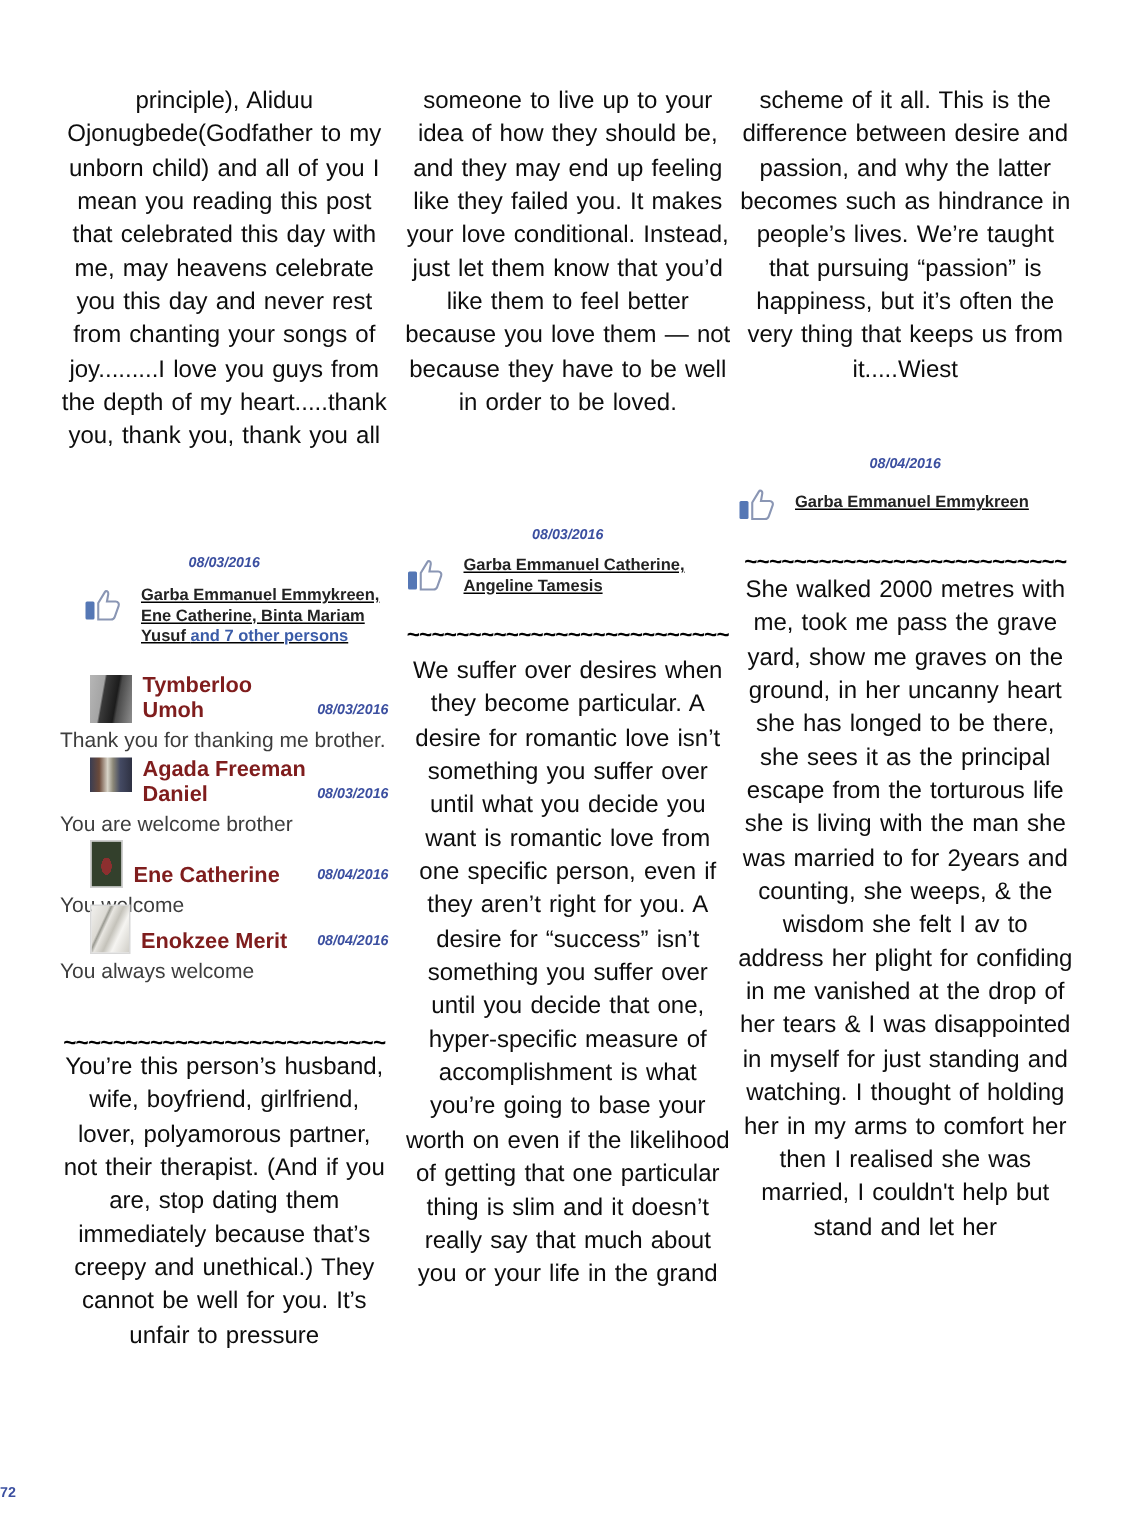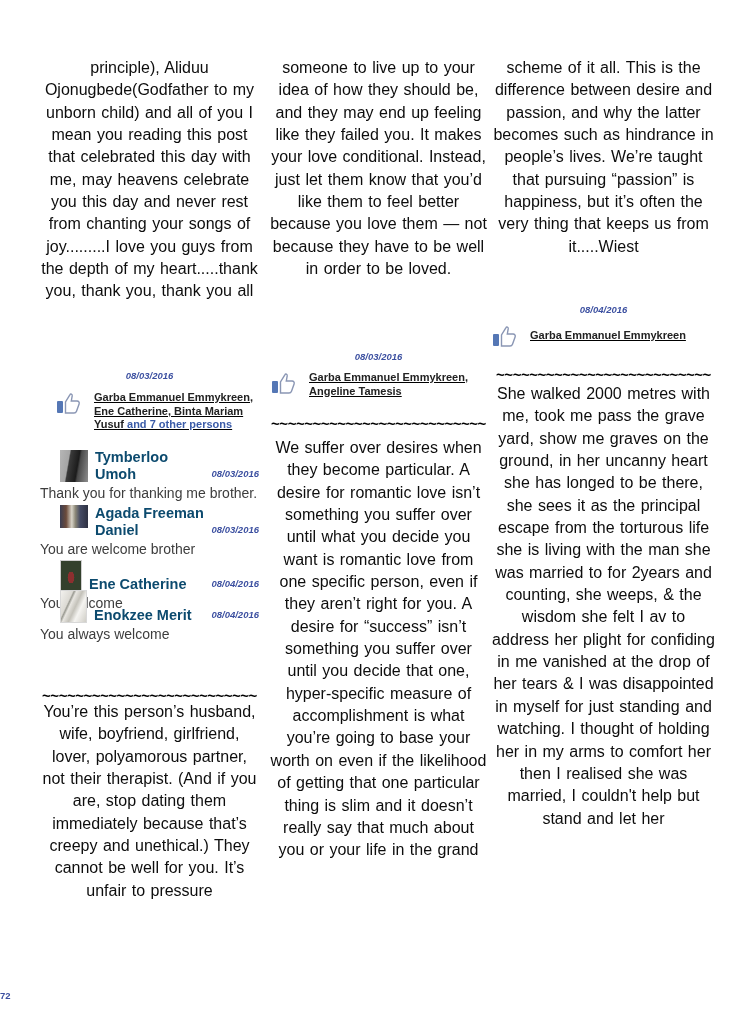--- a/index.html
+++ b/index.html
@@ -30,21 +30,21 @@
   .like-more{color:#3b5ca8;}
 
   .comment{position:absolute;left:0;width:100%;}
   .chead{display:flex;align-items:flex-end;padding-left:20px;}
   .avatar{flex:0 0 auto;display:inline-block;margin-bottom:0;}
   .av1{width:28px;height:32px;background:linear-gradient(100deg,#b6b6b6 0%,#a5a5a5 30%,#3a3a3a 34%,#1c1c1c 60%,#4a4a4a 66%,#8f8f8f 100%);}
   .av2{width:28px;height:23px;align-self:flex-start;background:linear-gradient(90deg,#3a3d52 0%,#6b4a3a 22%,#d8d4c8 42%,#8c8878 55%,#444a63 72%,#2e3142 100%);}
   .av3{width:20px;height:30px;border:1px solid #cfcfcf;background:radial-gradient(ellipse at 50% 55%,#8c2f2f 0 24%,#33402c 25% 100%);}
   .av4{width:25px;height:31px;border:1px solid #d8d8d8;background:linear-gradient(115deg,#f2f1ee 0%,#dcdad4 30%,#9a9a92 34%,#e8e6e1 40%,#c4c2ba 55%,#f5f4f1 70%,#d0cec7 100%);}
   .cname{
-    margin-left:7px;font-size:14.5px;font-weight:bold;color:#0c4a6e;
+    margin-left:7px;font-size:14.5px;font-weight:bold;color:#7f1d1d;
     line-height:16.5px;max-width:122px;
   }
   .cdate{
     margin-left:auto;font-size:9.5px;font-weight:bold;font-style:italic;
     color:#3b4fa0;padding-bottom:3px;
   }
   .ctext{margin-top:3px;font-size:14px;line-height:16px;color:#3d3d3d;text-align:left;}
 
   .squiggle{
     position:absolute;left:0;width:100%;height:12px;overflow:hidden;
@@ -98,21 +98,21 @@
 
     <div class="comment" style="top:560px">
       <div class="chead">
         <span class="avatar av3"></span>
         <span class="cname">Ene Catherine</span>
         <span class="cdate">08/04/2016</span>
       </div>
       <div class="ctext">You welcome</div>
     </div>
 
-    <div class="comment" style="top:590px">
+    <div class="comment" style="top:603px">
       <div class="chead">
         <span class="avatar av4"></span>
         <span class="cname">Enokzee Merit</span>
         <span class="cdate">08/04/2016</span>
       </div>
       <div class="ctext">You always welcome</div>
     </div>
 
     <div class="squiggle" style="top:687px"></div>
     <p class="post" style="top:701px">You’re this person’s husband, wife, boyfriend, girlfriend, lover, polyamorous partner, not their therapist. (And if you are, stop dating them immediately because that’s creepy and unethical.) They cannot be well for you. It’s unfair to pressure</p>
@@ -122,21 +122,21 @@
     <p class="post" style="top:57px">someone to live up to your idea of how they should be, and they may end up feeling like they failed you. It makes your love conditional. Instead, just let them know that you’d like them to feel better because you love them — not because they have to be well in order to be loved.</p>
     <div class="pdate" style="top:351px">08/03/2016</div>
 
     <div class="likes" style="top:371px">
       <span class="like-ic" style="margin-left:2px">
         <svg width="26" height="24" viewBox="0 0 26 24">
           <rect x="1" y="10" width="6" height="12" rx="1" fill="#5577b5"></rect>
           <path d="M9.5 22 V11 L14 3.6 c.6 -1.1 2.4 -.4 2.2 1.3 L15.3 10 h5.8 c1.6 0 2.5 1.5 2 2.9 l-2.6 7.3 c-.4 1.1 -1.3 1.8 -2.5 1.8 Z" fill="none" stroke="#8a96b4" stroke-width="1.4"></path>
         </svg>
       </span>
-      <div class="like-names"><span>Garba Emmanuel Emmykreen, Angeline Tamesis</span><span class="like-more"></span></div>
+      <div class="like-names"><span>Garba Emmanuel Catherine, Angeline Tamesis</span><span class="like-more"></span></div>
     </div>
 
     <div class="squiggle" style="top:415px"></div>
     <p class="post" style="top:437px">We suffer over desires when they become particular. A desire for romantic love isn’t something you suffer over until what you decide you want is romantic love from one specific person, even if they aren’t right for you. A desire for “success” isn’t something you suffer over until you decide that one, hyper-specific measure of accomplishment is what you’re going to base your worth on even if the likelihood of getting that one particular thing is slim and it doesn’t really say that much about you or your life in the grand</p>
   </section>
 
   <section class="col col3">
     <p class="post" style="top:57px">scheme of it all. This is the difference between desire and passion, and why the latter becomes such as hindrance in people’s lives. We’re taught that pursuing “passion” is happiness, but it’s often the very thing that keeps us from it.....Wiest</p>
     <div class="pdate" style="top:304px">08/04/2016</div>
 

